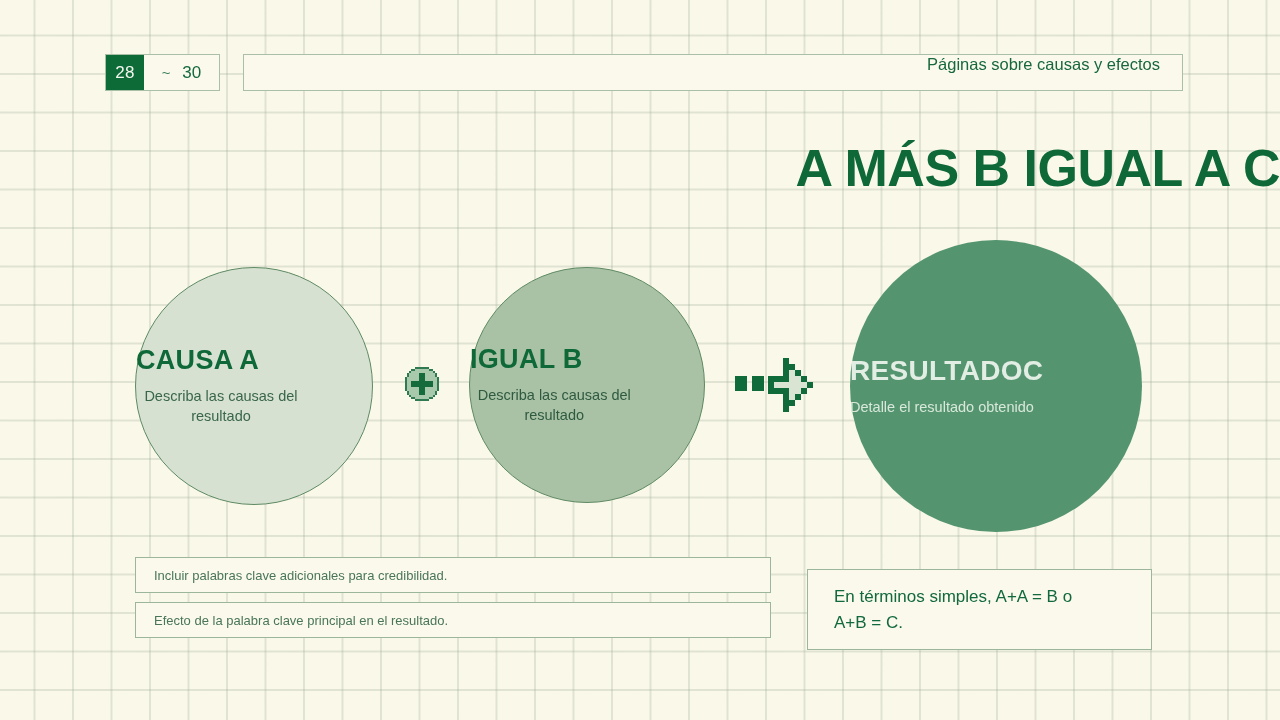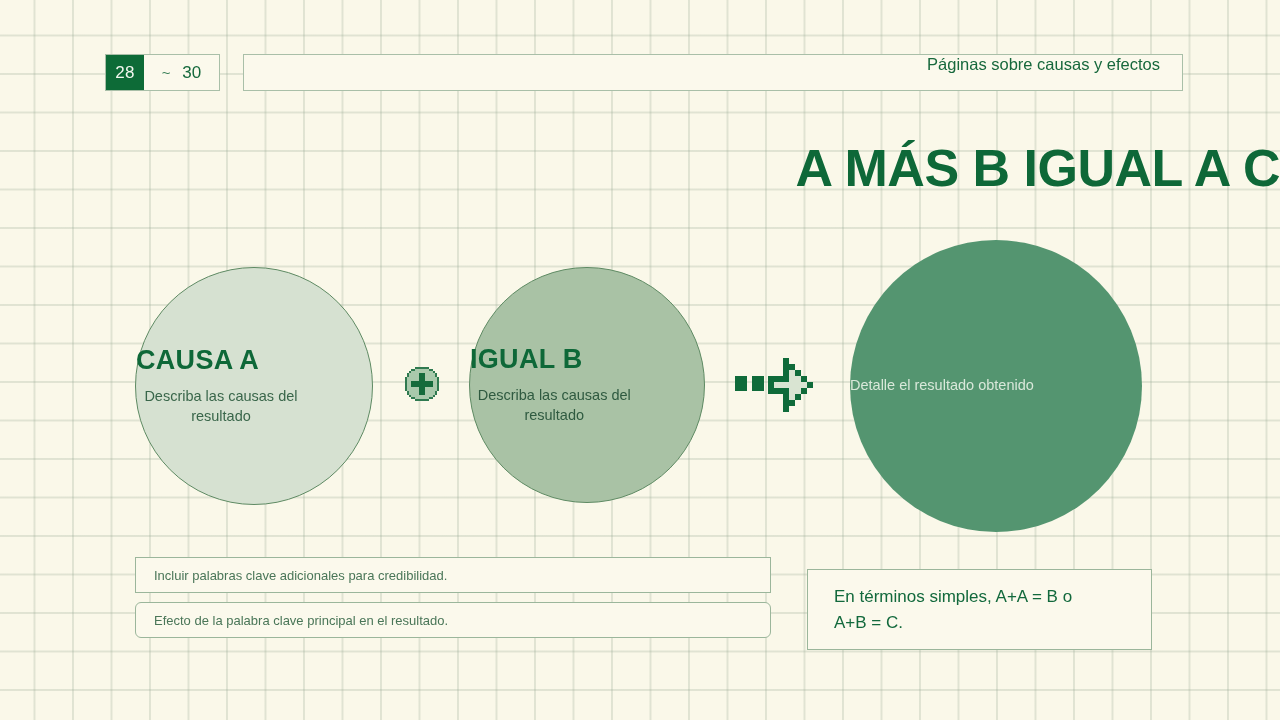--- a/index.html
+++ b/index.html
@@ -167,21 +167,20 @@
   }
   #note-1 {
     left: 135px; top: 557px;
     width: 636px; height: 36px;
     padding-left: 18px;
   }
   #note-2 {
     left: 135px; top: 602px;
     width: 636px; height: 36px;
     padding-left: 18px;
-    border-radius: 6px;
   }
   .note-box .note-text {
     color: #4a7658;
     font-size: 13px;
   }
 
   #summary-box {
     position: absolute;
     left: 807px; top: 557px;
     width: 345px; height: 81px;
@@ -298,20 +297,21 @@
         <rect x="18" y="4" width="2" height="2"></rect>
         <rect x="18" y="6" width="4" height="2"></rect>
         <rect x="13" y="8" width="11" height="2"></rect>
         <rect x="18" y="10" width="4" height="2"></rect>
         <rect x="18" y="12" width="2" height="2"></rect>
       </g>
     </svg>
   </div>
 
   <div class="circle" id="circle-c">
+    <div class="c-title">RESULTADOC</div>
     <div class="c-desc">Detalle el resultado obtenido</div>
   </div>
 
   <div class="note-box" id="note-1">
     <span class="note-text">Incluir palabras clave adicionales para credibilidad.</span>
   </div>
 
   <div class="note-box" id="note-2">
     <span class="note-text">Efecto de la palabra clave principal en el resultado.</span>
   </div>

